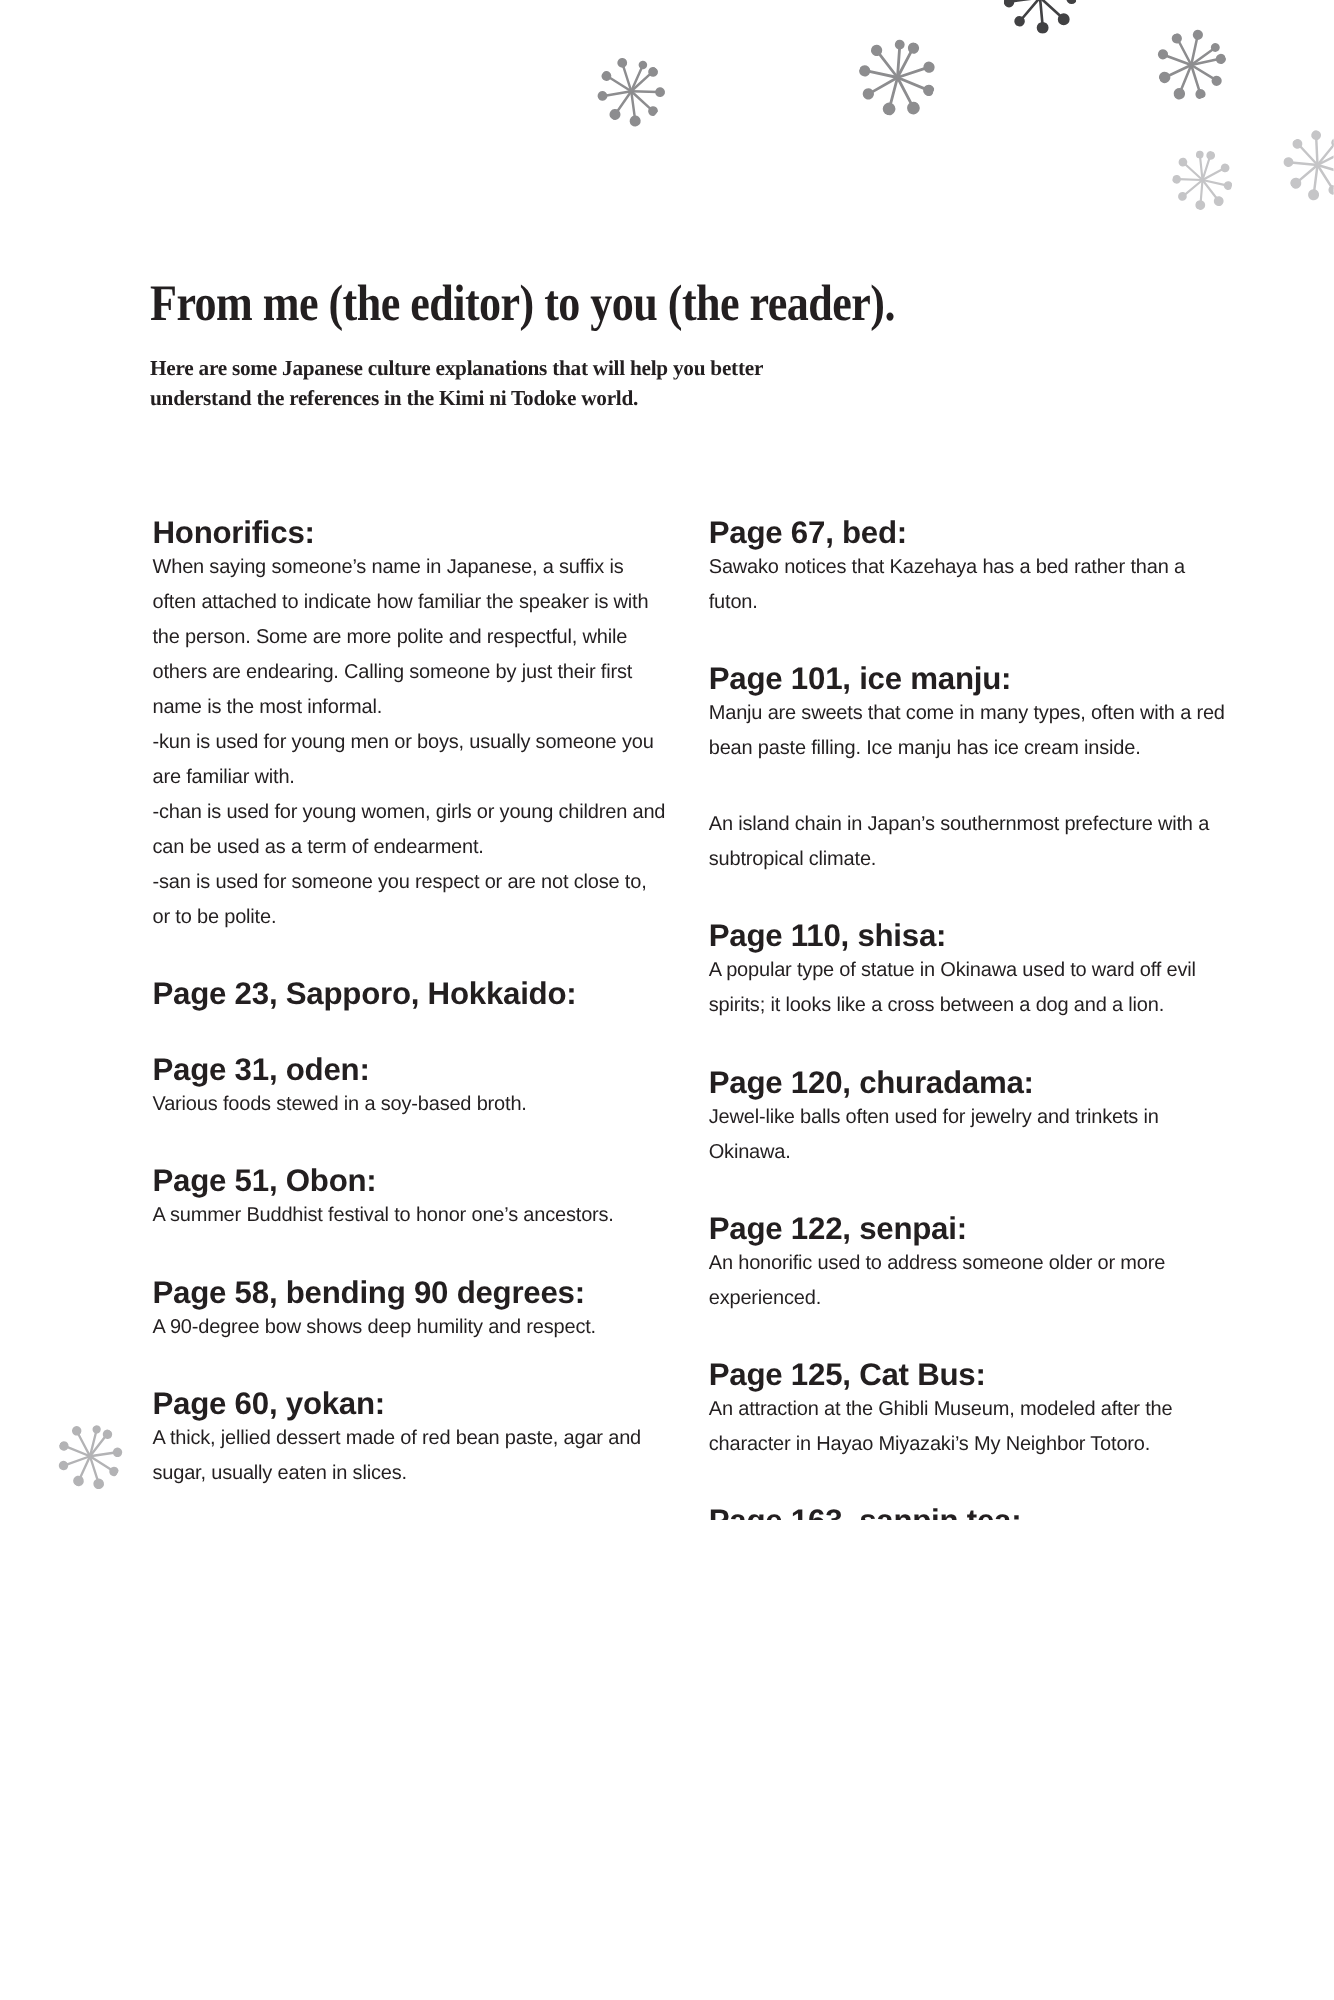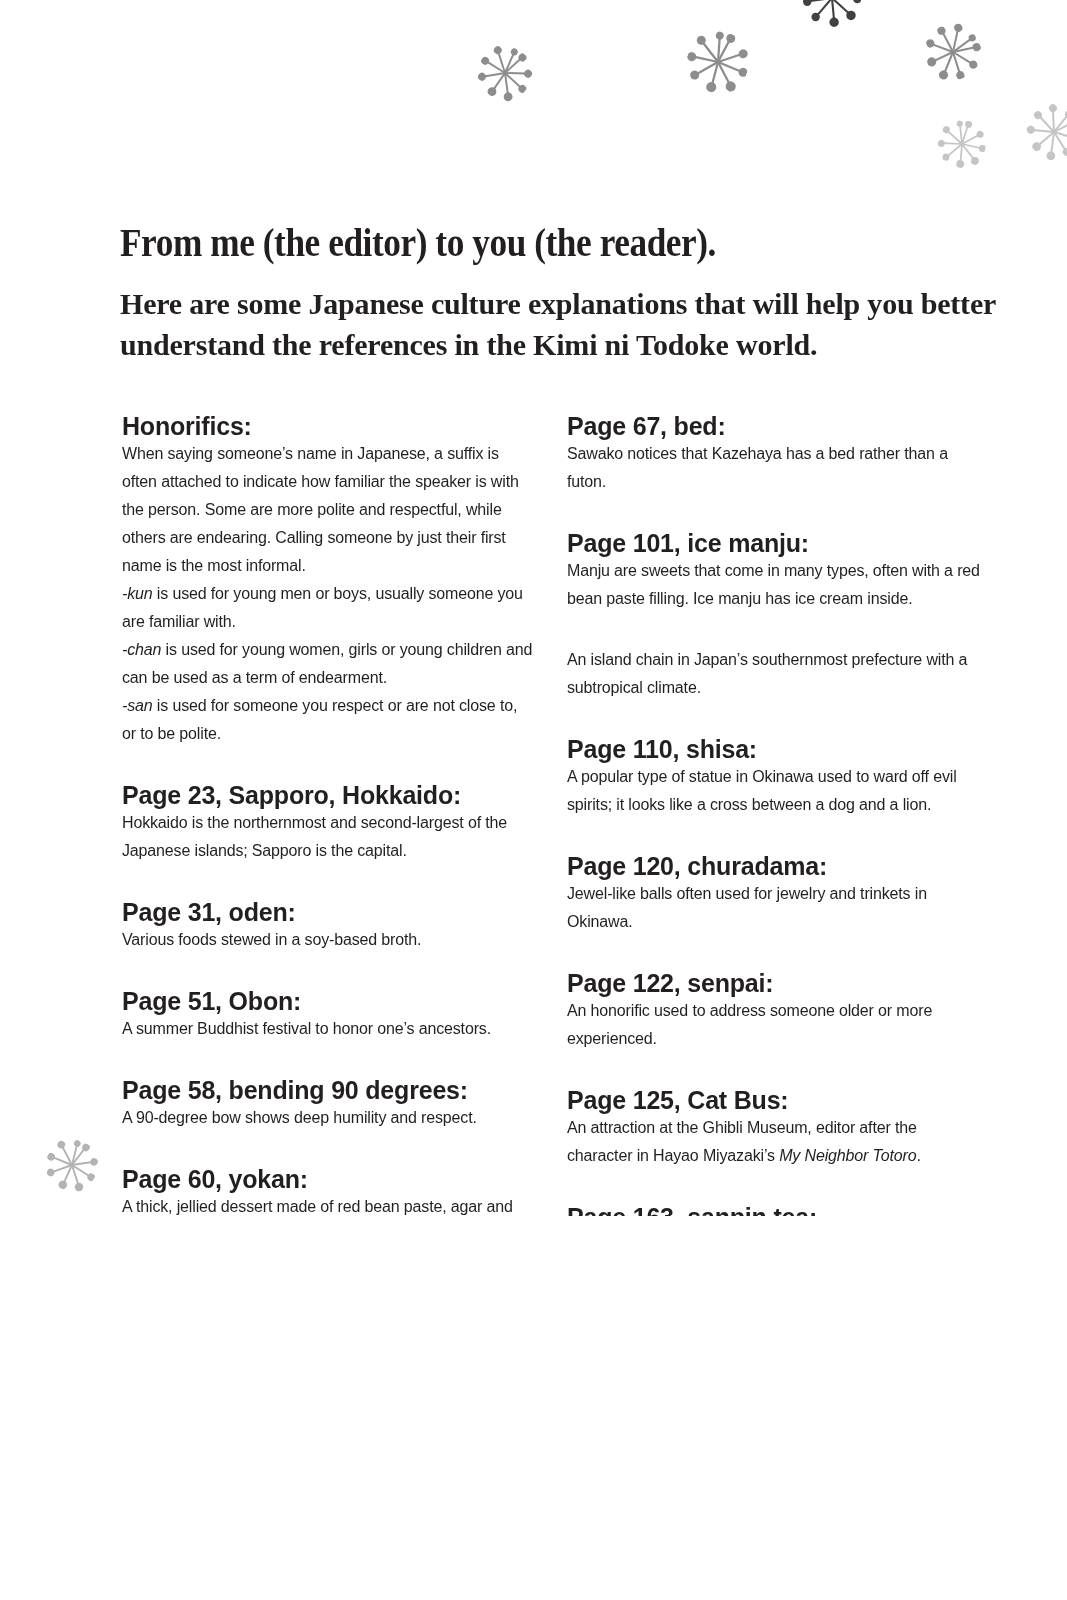--- a/index.html
+++ b/index.html
@@ -21,21 +21,21 @@
     line-height:1.1;
     white-space:nowrap;
     transform:scaleX(0.86);
     transform-origin:left top;
     letter-spacing:-0.5px;
   }
   .page-subtitle{
     margin:18px 0 0 0;
     font-family:"Liberation Serif", serif;
     font-weight:700;
-    font-size:30px;
+    font-size:17px;
     line-height:1.38;
     letter-spacing:-0.2px;
     width:880px;
   }
   .page-subtitle .bi{}
   
   .columns{
     position:absolute;left:122px;top:412px;
     width:858px;
     display:flex;gap:32px;
@@ -51,21 +51,21 @@
     line-height:28px;
     letter-spacing:-0.2px;
   }
   .entry-body{
     margin:0;
     font-size:16px;
     font-weight:400;
     line-height:28px;
     letter-spacing:-0.15px;
   }
-  .entry-body .it{font-style:italic;}
+  .entry-body .it{}
   
   .sf{position:absolute;display:block;}
   .sf-dark   {color:var(--sf-dark,#414143);}
   .sf-meddark{color:var(--sf-meddark,#6e6e70);}
   .sf-med    {color:var(--sf-med,#8d8d8f);}
   .sf-soft   {color:var(--sf-soft,#b3b3b5);}
   .sf-light  {color:var(--sf-light,#c5c5c7);}
 </style>
 </head>
 <body>
@@ -148,21 +148,20 @@
   </header>
 
   <main class="columns">
     <div class="col">
         <section class="entry">
           <h3 class="entry-title">Honorifics:</h3>
           <p class="entry-body"><span>When saying someone’s name in Japanese, a suffix is often attached to indicate how familiar the speaker is with the person. Some are more polite and respectful, while others are endearing.  Calling someone by just their first name is the most informal.</span><br><span class="it">-kun</span><span> is used for young men or boys, usually someone you are familiar with.</span><br><span class="it">-chan</span><span> is used for young women, girls or young children and can be used as a term of endearment.</span><br><span class="it">-san</span><span> is used for someone you respect or are not close to, or to be polite.</span></p>
         </section>
         <section class="entry">
           <h3 class="entry-title">Page 23, Sapporo, Hokkaido:</h3>
-          <p class="entry-body"><span>Hokkaido is the northernmost and second-largest of the Japanese islands; Sapporo is the capital.</span></p>
         </section>
         <section class="entry">
           <h3 class="entry-title">Page 31, oden:</h3>
           <p class="entry-body"><span>Various foods stewed in a soy-based broth.</span></p>
         </section>
         <section class="entry">
           <h3 class="entry-title">Page 51, Obon:</h3>
           <p class="entry-body"><span>A summer Buddhist festival to honor one’s ancestors.</span></p>
         </section>
         <section class="entry">
@@ -193,21 +192,21 @@
         <section class="entry">
           <h3 class="entry-title">Page 120, churadama:</h3>
           <p class="entry-body"><span>Jewel-like balls often used for jewelry and trinkets in Okinawa.</span></p>
         </section>
         <section class="entry">
           <h3 class="entry-title">Page 122, senpai:</h3>
           <p class="entry-body"><span>An honorific used to address someone older or more experienced.</span></p>
         </section>
         <section class="entry">
           <h3 class="entry-title">Page 125, Cat Bus:</h3>
-          <p class="entry-body"><span>An attraction at the Ghibli Museum, editor after the character in Hayao Miyazaki’s </span><span class="it">My Neighbor Totoro</span><span>.</span></p>
+          <p class="entry-body"><span>An attraction at the Ghibli Museum, modeled after the character in Hayao Miyazaki’s </span><span class="it">My Neighbor Totoro</span><span>.</span></p>
         </section>
         <section class="entry">
           <h3 class="entry-title">Page 163, sanpin tea:</h3>
           <p class="entry-body"><span>A form of jasmine green tea popular in Okinawa.</span></p>
         </section>
       </div>
   </main>
 
 </div>
 

